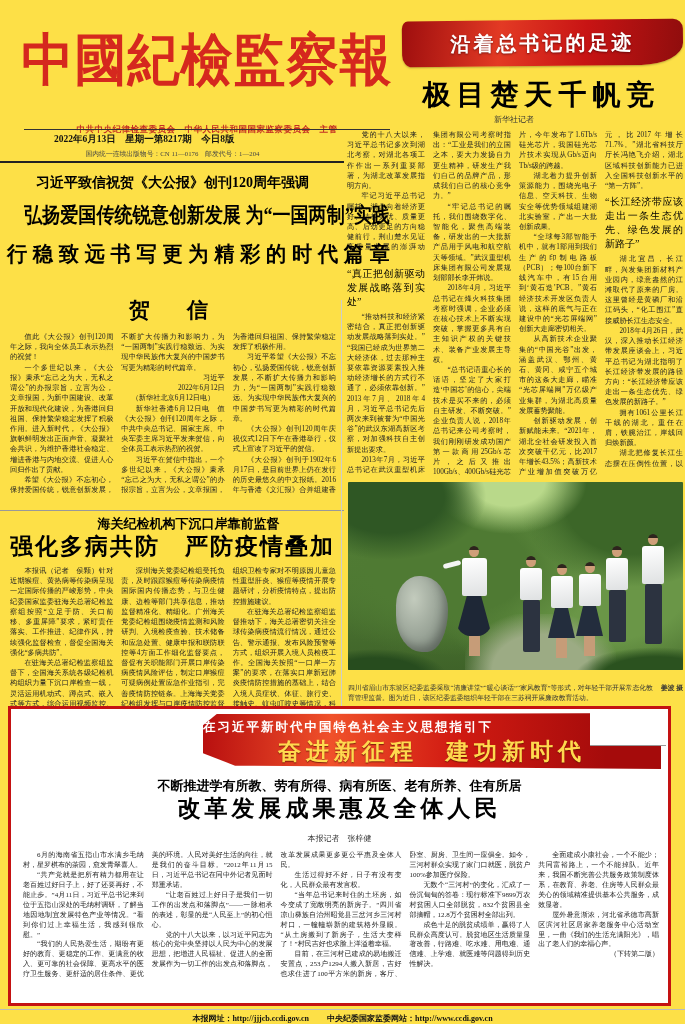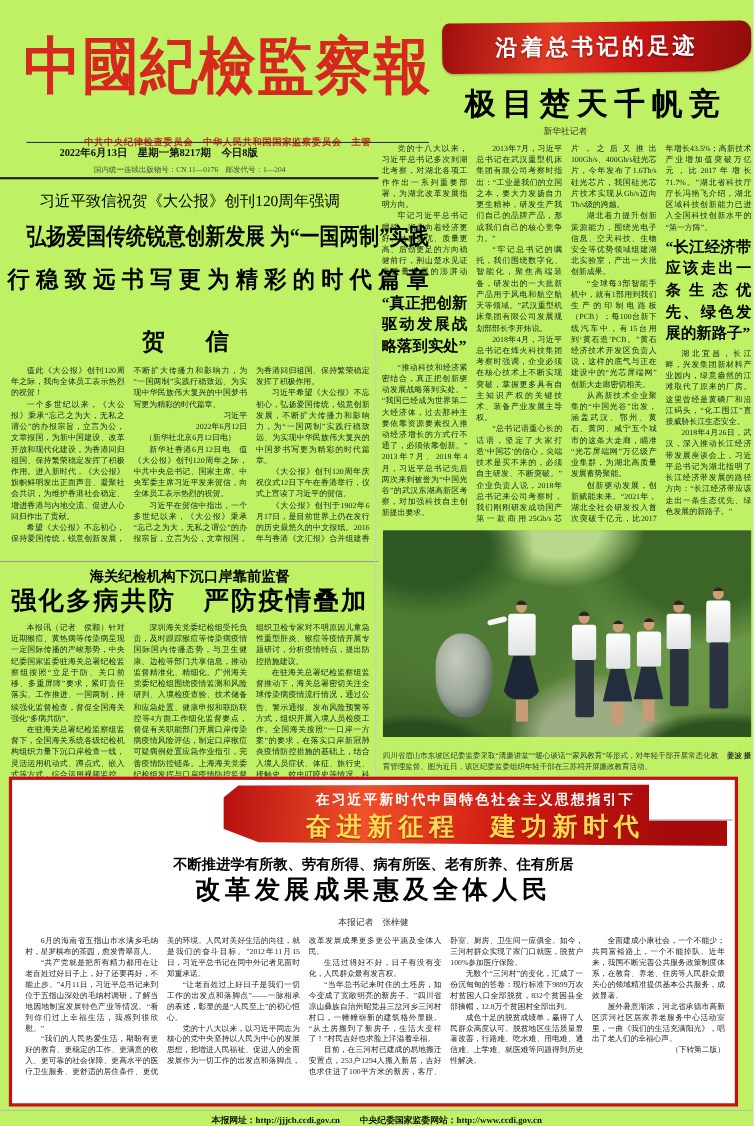--- a/index.html
+++ b/index.html
@@ -1,17 +1,17 @@
 <!DOCTYPE html>
 <html lang="zh"><head>
 <meta charset="utf-8">
 <title>中国纪检监察报</title>
 <style>
   html,body{margin:0;padding:0;background:#e9e7e2;}
-  .page{position:relative;width:685px;height:1024px;margin:0 auto;background:#bef264;
+  .page{position:relative;width:685px;height:1024px;margin:0 auto;background:#fde047;
         font-family:"Liberation Serif","DejaVu Serif",serif;color:#1a1a1a;overflow:hidden;}
 
   
   .masthead-title{position:absolute;left:18px;top:26px;width:378px;text-align:center;
     font-size:52px;font-weight:900;color:#d5281e;letter-spacing:1px;
     transform:scaleY(1.08);font-family:"DejaVu Serif","Liberation Serif",serif;}
   .masthead-supervisor{position:absolute;left:18px;top:112px;width:378px;text-align:center;
     font-size:8.5px;color:#c43024;letter-spacing:.5px;font-weight:700;margin-top:12px;}
   .masthead-rule{position:absolute;left:24px;top:129px;width:366px;height:1px;background:#333;}
   .dateline{position:absolute;left:24px;top:133px;width:366px;display:flex;
@@ -27,43 +27,43 @@
   .series-banner span{display:block;line-height:46px;text-align:center;color:#fff;
     font-size:20px;font-weight:900;letter-spacing:3px;font-family:"Liberation Sans","DejaVu Sans",sans-serif;
     text-shadow:0 1px 2px rgba(60,0,0,.6);}
   .fp-headline{position:absolute;left:400px;top:76px;width:283px;text-align:center;
     font-size:28px;font-weight:900;letter-spacing:6px;color:#000;}
   .fp-byline{position:absolute;left:345px;top:114px;width:338px;text-align:center;font-size:8px;color:#333;}
 
   
   .colflow{column-gap:8px;font-size:7.2px;line-height:1.42;text-align:justify;overflow:hidden;color:#222;}
   .colflow p{margin:0;text-indent:2em;}
-  .colflow p.col-subhead{font-weight:700;font-size:14px;line-height:1.4;text-indent:0;margin:4px 0 3px;color:#000;}
+  .colflow p.col-subhead{font-weight:400;font-size:10px;line-height:1.4;text-indent:0;margin:4px 0 3px;color:#000;}
   .colflow p.p-right{text-align:right;text-indent:0;}
   .colflow p.p-center{text-align:center;text-indent:0;}
 
   .fp-body{position:absolute;left:347px;top:130px;width:336px;height:348px;column-count:4;}
 
   
   .letter-kicker{position:absolute;left:0;top:174px;width:345px;text-align:center;
-    font-size:14px;font-weight:400;color:#000;}
+    font-size:14px;font-weight:700;color:#000;}
   .letter-hl{position:absolute;left:0;width:345px;text-align:center;font-weight:900;color:#000;
     white-space:nowrap;font-size:21px;}
   .letter-hl.l1{top:201px;transform:scaleX(.86);}
   .letter-hl.l2{top:240px;letter-spacing:6px;transform:scaleX(.96);}
   .letter-title{position:absolute;left:0;top:296px;width:345px;text-align:center;
     font-size:21px;font-weight:900;letter-spacing:8px;color:#000;}
   .letter-body{position:absolute;left:10px;top:332px;width:326px;height:172px;column-count:3;}
 
   .rule-light{position:absolute;left:0;top:510px;width:344px;height:1px;background:#999;}
   .vrule{position:absolute;left:341px;top:300px;width:1px;height:430px;background:#ccc;}
 
   
   .customs-kicker{position:absolute;left:0;top:515px;width:345px;text-align:center;
-    font-size:13px;font-weight:700;color:#000;}
+    font-size:13px;font-weight:700;color:#000;padding-left:16px;}
   .customs-hl{position:absolute;left:0;top:531px;width:345px;text-align:center;
     font-size:23px;font-weight:900;letter-spacing:2px;color:#000;}
   .customs-body{position:absolute;left:10px;top:566px;width:326px;height:166px;column-count:3;}
 
   
   .photo{position:absolute;left:348px;top:482px;width:335px;height:188px;overflow:hidden;border-radius:1px;
     background:
       radial-gradient(140px 90px at 12% 8%,#2f5724 0 40%,rgba(47,87,36,0) 70%),
       radial-gradient(120px 80px at 48% 0%,#b9d98a 0 30%,rgba(185,217,138,0) 65%),
       radial-gradient(150px 110px at 85% 12%,#3c6628 0 45%,rgba(60,102,40,0) 75%),
@@ -96,21 +96,21 @@
   .caption{position:absolute;left:348px;top:676px;width:335px;font-size:6.8px;line-height:1.55;
     color:#333;text-align:justify;}
   .caption .credit{float:right;font-weight:700;margin-left:8px;}
 
   
   .campaign-box{position:absolute;left:8px;top:706px;width:663px;height:300px;background:#fff;
     border:3px solid #c41212;box-sizing:border-box;}
   .ribbon{position:absolute;left:192px;top:4px;width:458px;height:56px;
     background:linear-gradient(92deg,#b80f0f,#f0512a 28%,#d11b12 55%,#a50b0b 88%);
     clip-path:polygon(0 22%,3% 2%,100% 0,100% 100%,7% 94%,0 72%);}
-  .ribbon .r1{margin-top:6px;text-align:center;color:#fff;font-size:12.5px;font-weight:700;
+  .ribbon .r1{margin-top:6px;color:#fff;font-size:12.5px;font-weight:700;
     letter-spacing:2px;font-family:"Liberation Sans","DejaVu Sans",sans-serif;}
   .ribbon .r2{text-align:center;color:#ffd94e;font-size:23px;font-weight:900;letter-spacing:5px;
     font-family:"Liberation Sans","DejaVu Sans",sans-serif;text-shadow:0 1px 1px rgba(90,20,0,.7);}
   .ribbon-notch{position:absolute;right:2px;top:2px;width:76px;height:34px;background:#fff;
     border-bottom:1px solid #999;}
   .campaign-deck{position:absolute;left:0;top:68px;width:100%;text-align:center;
     font-size:13px;font-weight:700;color:#000;font-family:Liberation Mono, monospace;}
   .campaign-hl{position:absolute;left:0;top:84px;width:100%;text-align:center;
     font-size:23px;font-weight:900;letter-spacing:4px;color:#000;}
   .campaign-byline{position:absolute;left:0;top:124px;width:100%;text-align:center;font-size:8px;color:#333;}
@@ -178,21 +178,21 @@
       <p>《大公报》创刊120周年庆祝仪式12日下午在香港举行，仪式上宣读了习近平的贺信。</p>
       <p>《大公报》创刊于1902年6月17日，是目前世界上仍在发行的历史最悠久的中文报纸。2016年与香港《文汇报》合并组建香港大公文汇传媒集团后，加快融合发展步伐，形成了立足香港、面向全球华人的全媒体传播格局。</p>
     </div>
 
   <div class="rule-light"></div>
   <div class="vrule"></div>
 
   <div class="customs-kicker">海关纪检机构下沉口岸靠前监督</div>
   <div class="customs-hl">强化多病共防　严防疫情叠加</div>
   <div class="customs-body colflow">
-      <p>本报讯（记者　侯颗）针对近期猴痘、黄热病等传染病呈现一定国际传播的严峻形势，中央纪委国家监委驻海关总署纪检监察组按照“立足于防、关口前移、多重屏障”要求，紧盯责任落实、工作推进、一国两制，持续强化监督检查，督促全国海关强化“多病共防”。</p>
+      <p>本报讯（记者　侯颗）针对近期猴痘、黄热病等传染病呈现一定国际传播的严峻形势，中央纪委国家监委驻海关总署纪检监察组按照“立足于防、关口前移、多重屏障”要求，紧盯责任落实、工作推进、纪律作风，持续强化监督检查，督促全国海关强化“多病共防”。</p>
       <p>在驻海关总署纪检监察组监督下，全国海关系统各级纪检机构组织力量下沉口岸检查一线，灵活运用机动式、蹲点式、嵌入式等方式，综合运用视频监控、明察暗访、数据分析等方法，开展全程监督、精准监督。</p>
       <p>深圳海关党委纪检组受托负责，及时跟踪猴痘等传染病疫情国际国内传播态势，与卫生健康、边检等部门共享信息，推动监督精准化、精细化。广州海关党委纪检组围绕疫情监测和风险研判、入境检疫查验、技术储备和应急处置、健康申报和联防联控等4方面工作细化监督要点，督促有关职能部门开展口岸传染病疫情风险评估，制定口岸猴痘可疑病例处置应急作业指引，完善疫情防控链条。上海海关党委纪检组发挥与口岸疫情防控监督指导组监督合力，推动多部门疫情信息共享、口岸监测和防控，组织卫检专家对不明原因儿童急性重型肝炎、猴痘等疫情开展专题研讨，分析疫情特点，提出防控措施建议。</p>
       <p>在驻海关总署纪检监察组监督推动下，海关总署密切关注全球传染病疫情流行情况，通过公告、警示通报、发布风险预警等方式，组织开展入境人员检疫工作。全国海关按照“一口岸一方案”的要求，在落实口岸新冠肺炎疫情防控措施的基础上，结合入境人员症状、体征、旅行史、接触史、蚊虫叮咬史等情况，科学规范开展采样检测、消毒等，做好传染病等可疑病例的排查处置，严防多重疫情叠加风险，筑牢口岸疫情防控屏障。</p>
     </div>
 
   <div class="photo">
     <div class="stone"></div>
     <div class="fig guide">
       <div class="head"></div>
       <div class="torso">

